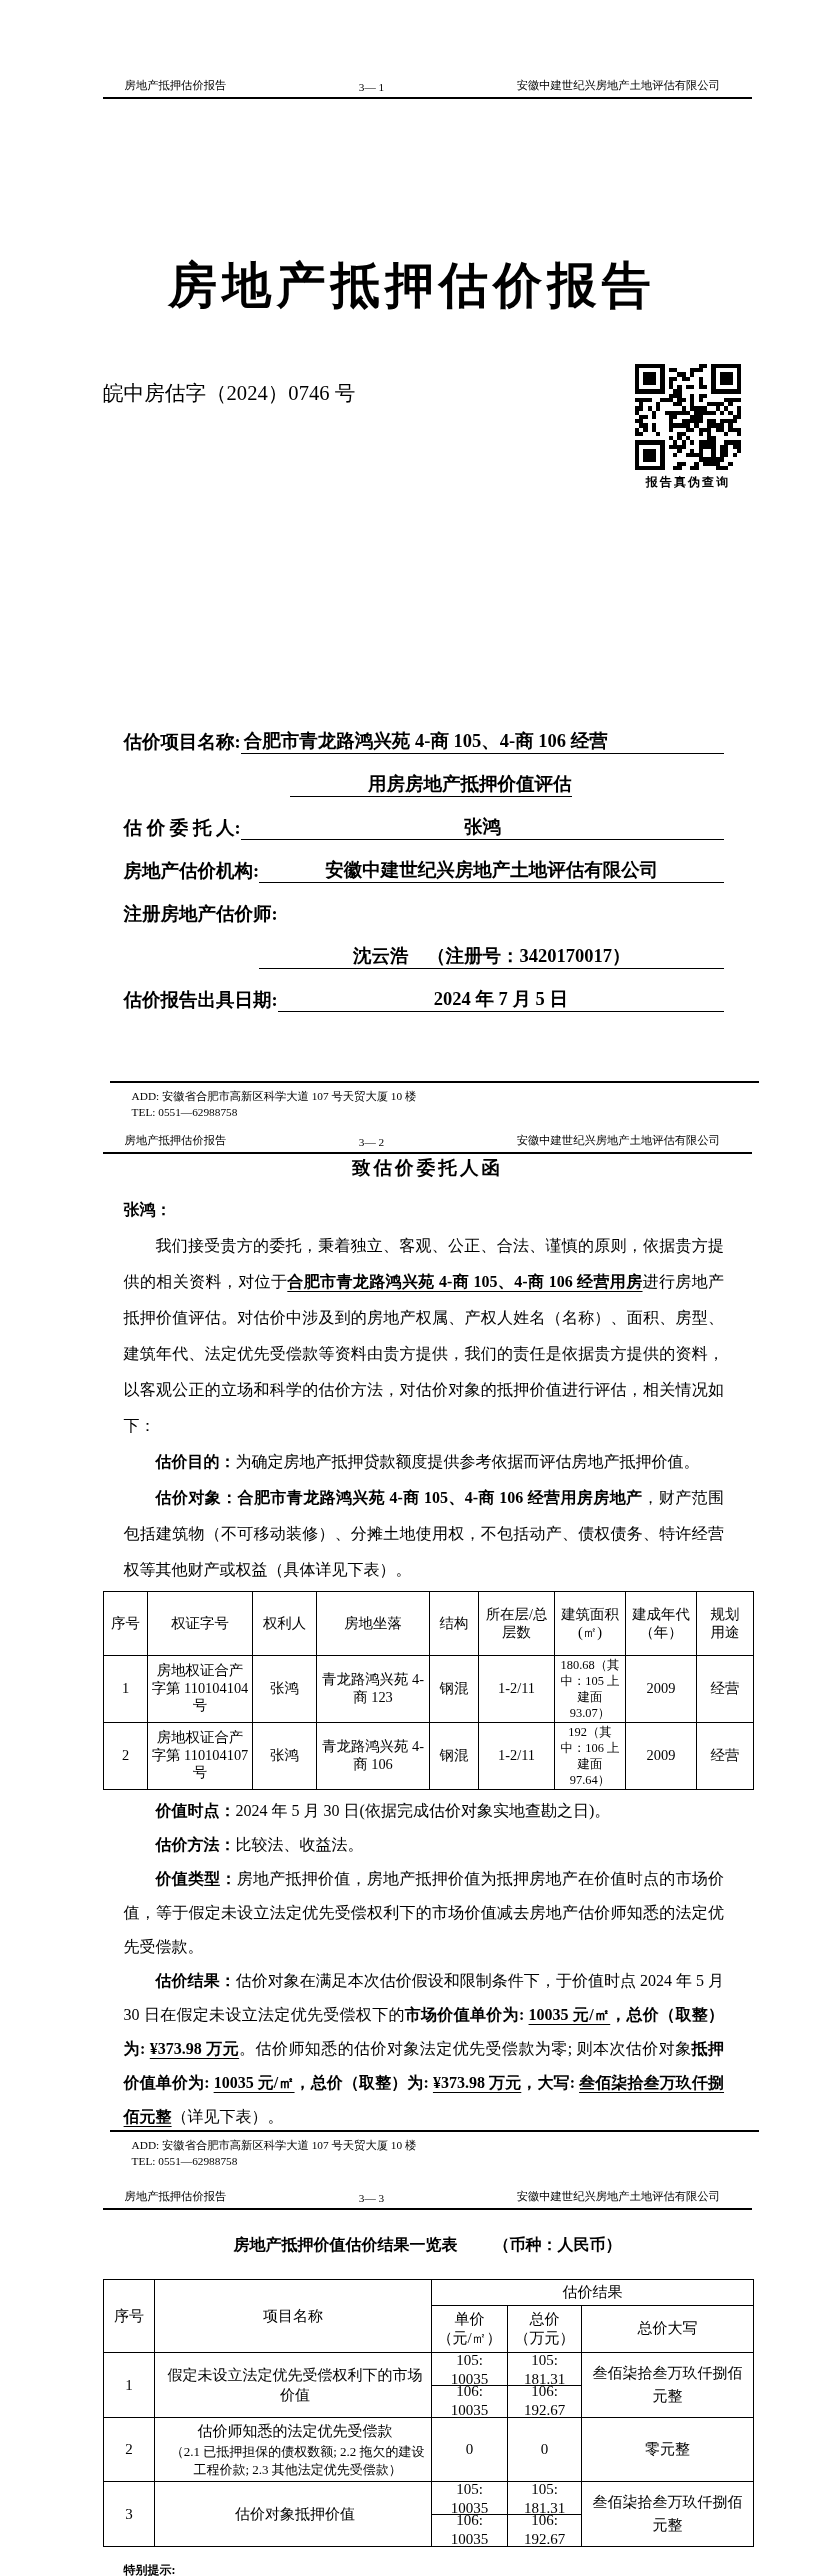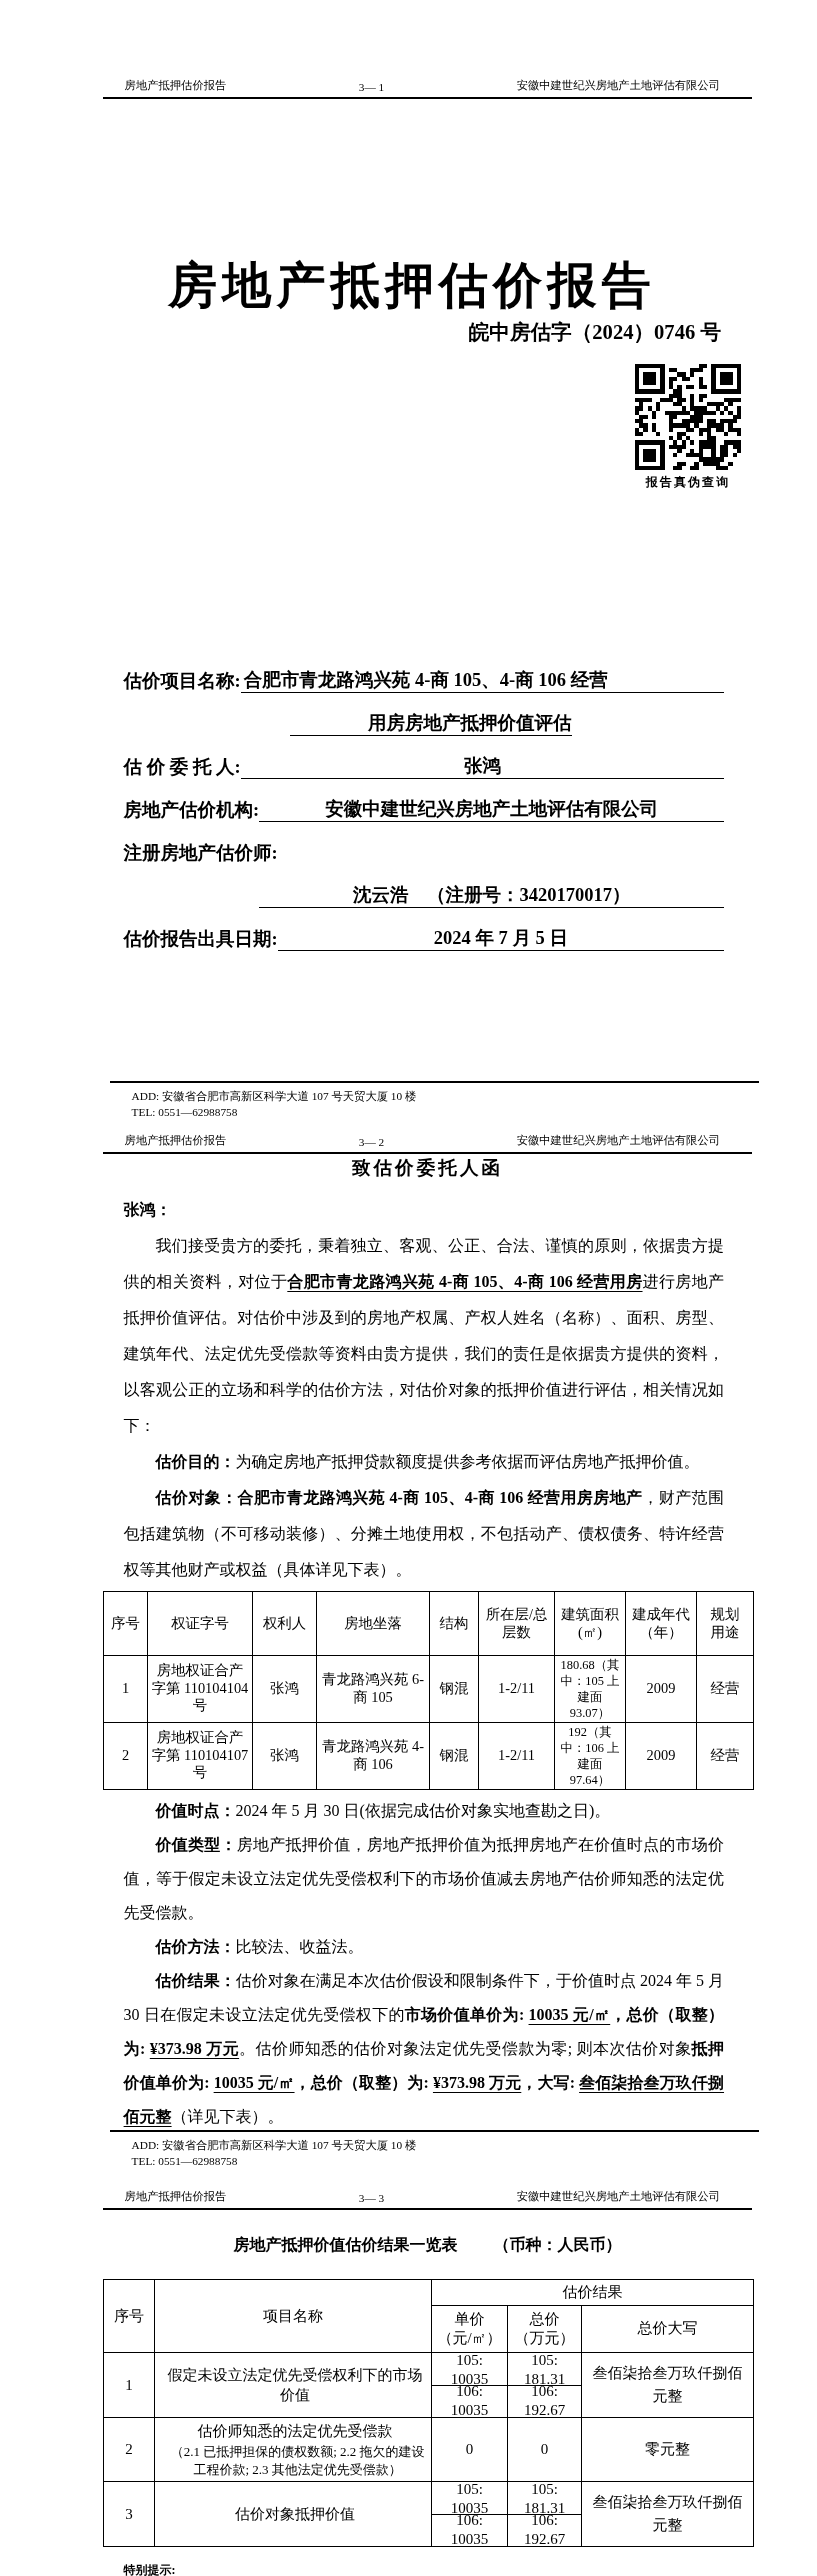--- a/index.html
+++ b/index.html
@@ -27,21 +27,21 @@
   .pg-footer .fline:first-of-type{margin-top:6.2px;}
 
   
   .qr-wrap{position:absolute;left:532px;top:110px;width:106px;text-align:center;}
   .qr-wrap svg{display:block;width:106px;height:106px;}
   .qr-label{font-size:12px;font-weight:bold;margin-top:4.1px;letter-spacing:2.1px;}
   .cover-title{
     margin-top:155px;text-align:center;font-size:49px;font-weight:bold;
     letter-spacing:5.2px;padding-right:31px;line-height:1.3;
   }
-  .cover-docno{text-align:right;font-size:20.6px;font-weight:bold;padding-right:31px;}
+  .cover-docno{margin-top:61px;text-align:left;font-size:20.6px;font-weight:normal;padding-right:31px;}
   .cover-form{margin-top:304px;padding:0 28px 0 20.6px;font-size:18.5px;font-weight:bold;}
   .form-row{display:flex;align-items:flex-end;height:43px;}
   .form-row .lbl{white-space:nowrap;}
   .form-row .val{flex:1;border-bottom:1.5px solid #000;text-align:center;white-space:nowrap;}
   .form-row .val.left{text-align:left;padding-left:3.1px;}
   .cont-row{height:43px;display:flex;align-items:flex-end;}
   .cont-row .val2{margin-left:166px;width:281px;border-bottom:1.5px solid #000;text-align:right;padding-left:1px;white-space:nowrap;}
 
   
   .letter-title{margin-top:1px;text-align:center;font-size:18.5px;font-weight:bold;letter-spacing:3.1px;}
@@ -416,21 +416,21 @@
               <span style="display:block">规划</span>
               <span style="display:block">用途</span>
             </th>
         </tr>
       </thead>
       <tbody>
         <tr>
           <td>1</td>
           <td>房地权证合产字第 110104104 号</td>
           <td>张鸿</td>
-          <td>青龙路鸿兴苑 6-商 105</td>
+          <td>青龙路鸿兴苑 4-商 123</td>
           <td>钢混</td>
           <td>1-2/11</td>
           <td class="c-area">180.68（其中：105 上建面 93.07）</td>
           <td>2009</td>
           <td>经营</td>
         </tr>
         <tr>
           <td>2</td>
           <td>房地权证合产字第 110104107 号</td>
           <td>张鸿</td>
@@ -439,22 +439,22 @@
           <td>1-2/11</td>
           <td class="c-area">192（其中：106 上建面 97.64）</td>
           <td>2009</td>
           <td>经营</td>
         </tr>
       </tbody>
     </table>
 
     <div class="letter-body tight" style="margin-top:4.1px;">
       <p><span class="seg-b">价值时点：</span><span>2024 年 5 月 30 日(依据完成估价对象实地查勘之日)。</span></p>
+      <p><span class="seg-b">估价方法：</span><span>比较法、收益法。</span></p>
       <p><span class="seg-b">价值类型：</span><span>房地产抵押价值，房地产抵押价值为抵押房地产在价值时点的市场价值，等于假定未设立法定优先受偿权利下的市场价值减去房地产估价师知悉的法定优先受偿款。</span></p>
-      <p><span class="seg-b">估价方法：</span><span>比较法、收益法。</span></p>
       <p><span class="seg-b">估价结果：</span><span>估价对象在满足本次估价假设和限制条件下，于价值时点 2024 年 5 月 30 日在假定未设立法定优先受偿权下的</span><span class="seg-b">市场价值单价为: </span><span class="seg-bu">10035 元/㎡</span><span class="seg-b">，总价（取整）为: </span><span class="seg-bu">¥373.98 万元</span><span>。估价师知悉的估价对象法定优先受偿款为零; 则本次估价对象</span><span class="seg-b">抵押价值单价为: </span><span class="seg-bu">10035 元/㎡</span><span class="seg-b">，总价（取整）为: </span><span class="seg-bu">¥373.98 万元</span><span class="seg-b">，大写: </span><span class="seg-bu">叁佰柒拾叁万玖仟捌佰元整</span><span>（详见下表）。</span></p>
     </div>
   </div>
 
   <div class="pg-footer" style="top:1002px;">
     <div class="fline">ADD: 安徽省合肥市高新区科学大道 107 号天贸大厦 10 楼</div>
     <div class="fline">TEL: 0551—62988758</div>
   </div>
 </div>
 

